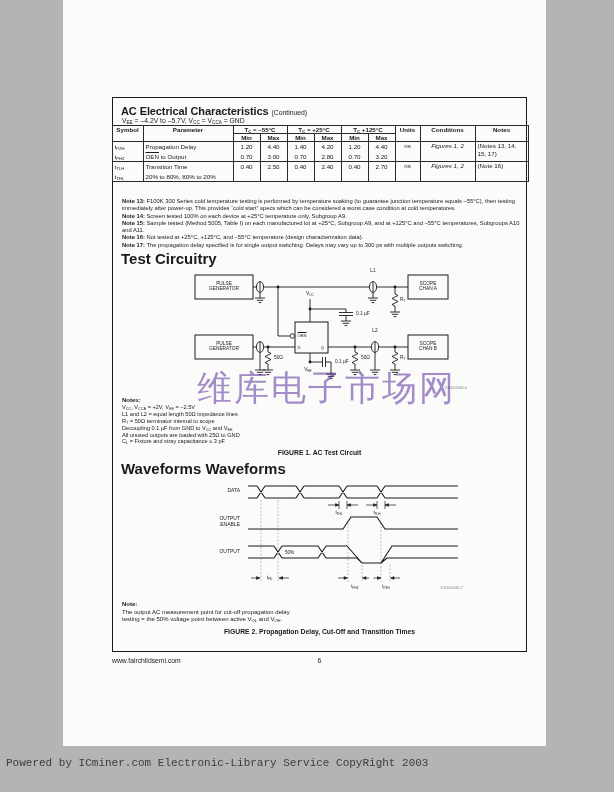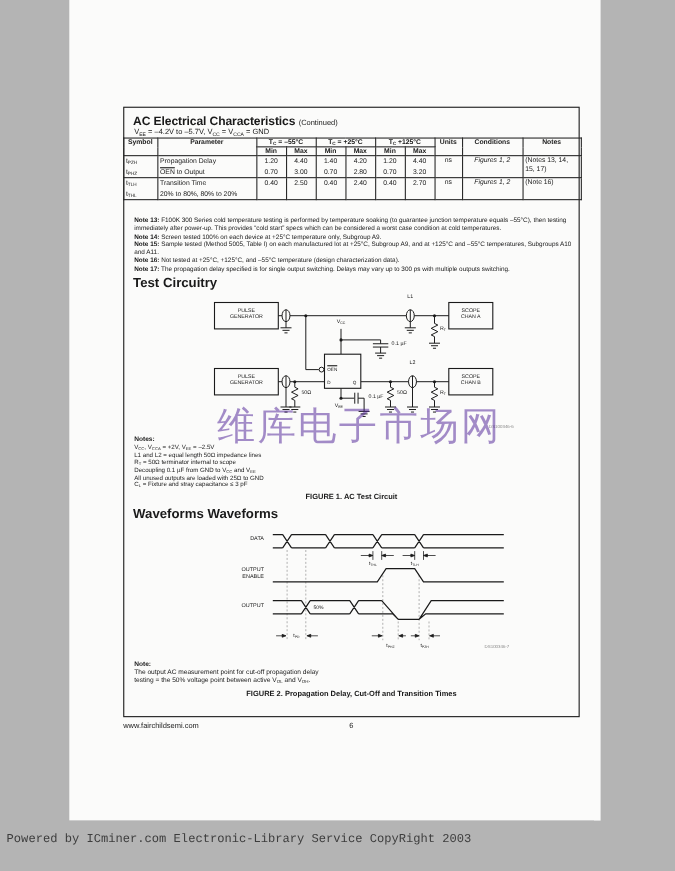--- a/index.html
+++ b/index.html
@@ -16,21 +16,21 @@
   td.hc{font-weight:bold;text-align:center;vertical-align:middle;padding:1px 0;}
   td.sym div,td.par div,td.val div{line-height:9.6px;white-space:nowrap;}
   td.val{text-align:center;}
   td.nr{border-right:0;}
   td.nl{border-left:0;}
   td.unit{text-align:center;vertical-align:middle;}
   td.fcond{font-style:italic;text-align:center;vertical-align:middle;}
   td.tnote{vertical-align:middle;line-height:7.6px;}
   .tnotes{position:absolute;left:9px;top:100px;width:399px;font-size:5.8px;line-height:7.3px;}
   .tnotes b{font-weight:bold;}
-  .h2{position:absolute;left:8px;font-size:12px;font-weight:bold;}
+  .h2{position:absolute;left:8px;font-size:15px;font-weight:bold;}
   .fig{position:absolute;left:0;width:415px;}
   .fig svg{display:block;}
   .lb{position:absolute;font-size:4.8px;line-height:5.6px;white-space:nowrap;}
   .ctr{text-align:center;}
   .rgt{text-align:right;}
   .code{position:absolute;font-size:4px;color:#888;}
   .fig1notes{position:absolute;left:9px;top:299px;font-size:5.6px;line-height:6.9px;}
   .fig1notes b{font-size:6px;}
   .figcap{position:absolute;left:0;width:100%;text-align:center;font-weight:bold;font-size:6.8px;}
   .fig2note{position:absolute;left:9px;top:503px;font-size:6px;line-height:7.5px;}

